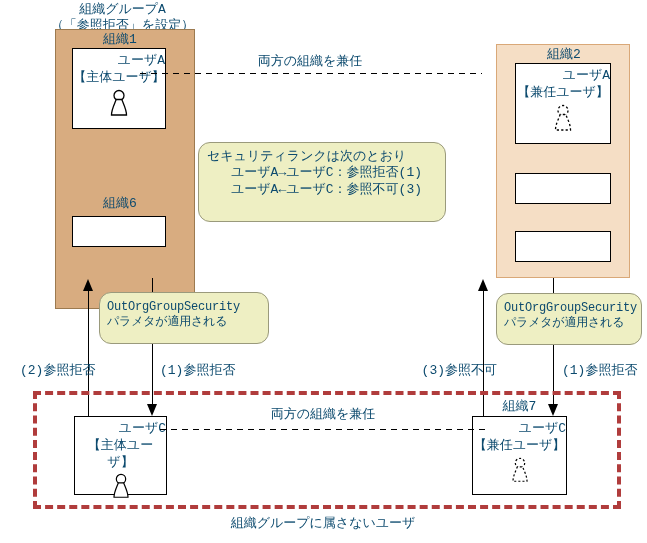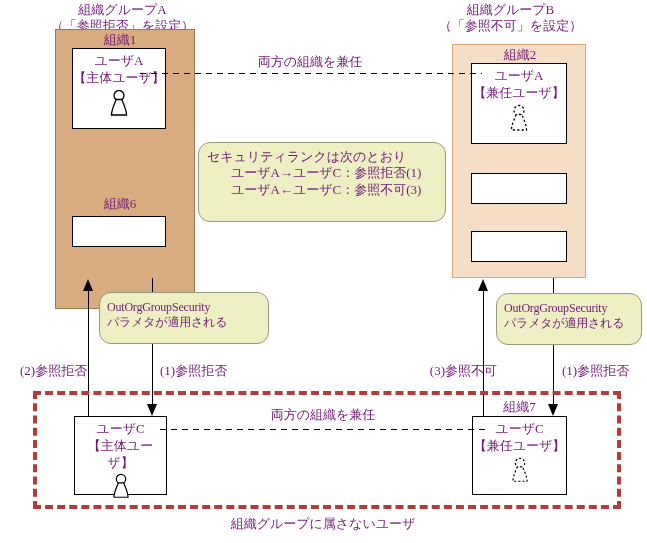--- a/index.html
+++ b/index.html
@@ -1,27 +1,27 @@
 <!DOCTYPE html>
 <html style="--group-a-fill: #D8AC80; --group-a-border: #9C7A50; --group-b-fill: #F5DEC5; --group-b-border: #D9A878; --callout-fill: #EEEFC3; --callout-border: #9A9A7C; --outer-dash: #B03C3C; --line: #000000;"><head>
 <meta charset="utf-8">
 <style>
   html,body{margin:0;padding:0;background:#fff;}
   .stage{
     position:relative;width:647px;height:543px;background:#fff;overflow:hidden;
-    font-family:Liberation Serif, serif;font-size:13px;color:#701a75;line-height:1.25;
+    font-family:Liberation Mono, monospace;font-size:13px;color:#0c4a6e;line-height:1.25;
   }
   .abs{position:absolute;}
   .ctr{text-align:center;}
   .grect{box-sizing:border-box;}
   .grect.a{background:var(--group-a-fill,#D8AC80);border:1px solid var(--group-a-border,#9C7A50);}
-  .grect.b{background:var(--group-b-fill,#F5DEC5);border:1px solid var(--group-b-border,#D9A878);}
+  .grect.b{background:var(--group-b-fill,#F5DEC5);border:1px solid var(--group-b-border,#D9A878);margin-left:44px;}
   .ubox{box-sizing:border-box;background:#fff;border:1px solid #000;text-align:center;}
   .ebox{box-sizing:border-box;background:#fff;border:1px solid #000;}
-  .uname{margin-top:4px;}
+  .uname{margin-top:4px;text-align:right;}
   .urole{margin-top:1px;}
   .person{display:block;margin:2px auto 0 auto;}
   .dashline{height:1px;background:repeating-linear-gradient(90deg,#000 0 6px,transparent 6px 11px);}
   .vline{width:1px;background:#000;}
   .ah-up{width:0;height:0;border-left:5px solid transparent;border-right:5px solid transparent;border-bottom:12px solid #000;}
   .ah-down{width:0;height:0;border-left:5px solid transparent;border-right:5px solid transparent;border-top:12px solid #000;}
   .callout{
     box-sizing:border-box;background:var(--callout-fill,#EEEFC3);
     border:1px solid var(--callout-border,#9A9A7C);border-radius:12px;
     padding:6px 8px 4px 8px;
@@ -32,24 +32,20 @@
   .gtitle{text-align:center;}
 </style>
 </head>
 <body>
 
 <div class="stage">
 
   <div class="abs gtitle" style="left:40px;top:2px;width:165px">
     <div>組織グループA</div>
     <div>（「参照拒否」を設定）</div>
-  </div>
-  <div class="abs gtitle" style="left:428px;top:2px;width:165px">
-    <div>組織グループB</div>
-    <div>（「参照不可」を設定）</div>
   </div>
 
   <div class="abs grect a" style="left:55px;top:29px;width:140px;height:280px">
     <div class="abs ctr" style="left:16px;top:2px;width:96px">組織1</div>
     <div class="abs ubox" style="left:16px;top:18px;width:94px;height:81px">
       <div class="uname">ユーザA</div>
       <div class="urole">【主体ユーザ】</div>
       <svg class="person" width="24" height="30" viewBox="0 0 24 30">
         <circle cx="12" cy="6.5" r="5" fill="#fff" stroke="#000" stroke-width="1.3"></circle>
         <path d="M9.2 10.5 C7.5 15 4.5 20.5 4.5 26 L19.5 26 C19.5 20.5 16.5 15 14.8 10.5 Z" fill="#fff" stroke="#000" stroke-width="1.3"></path>

